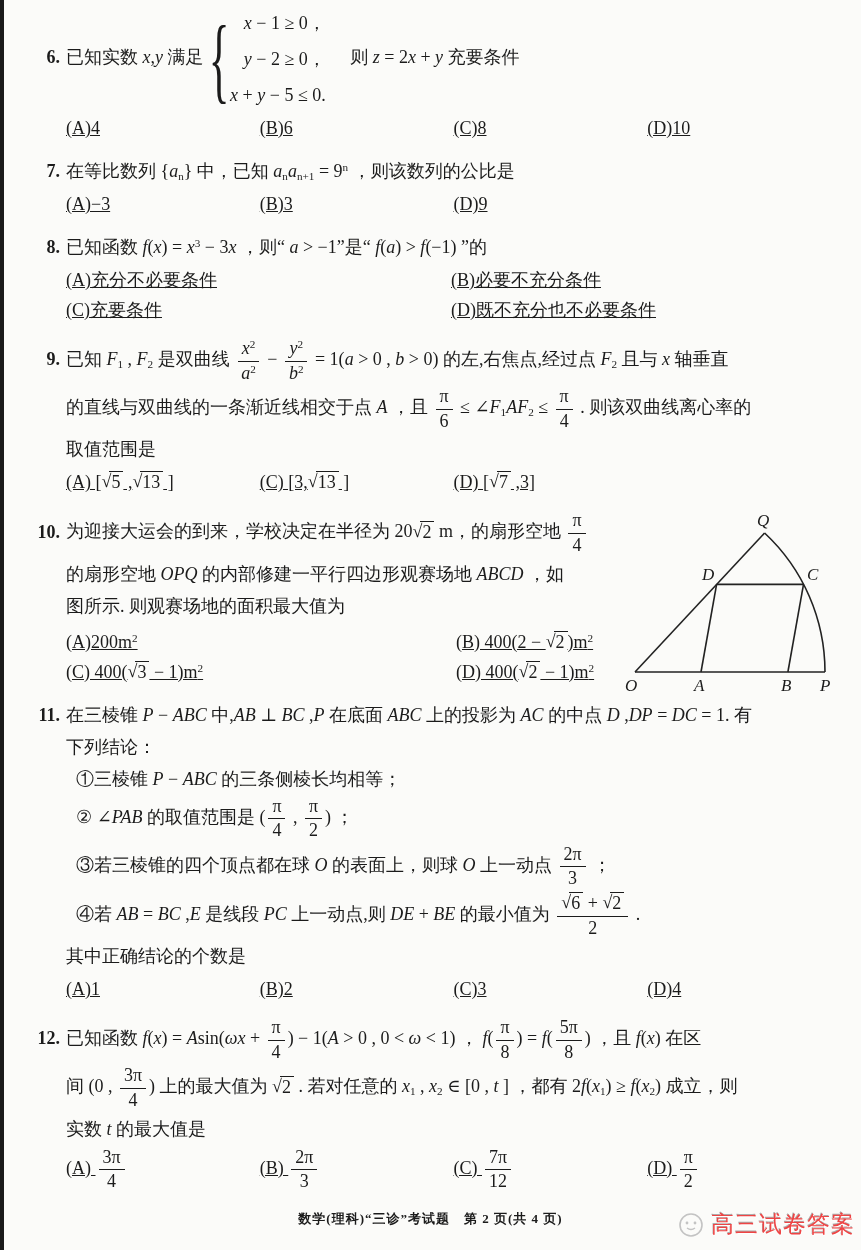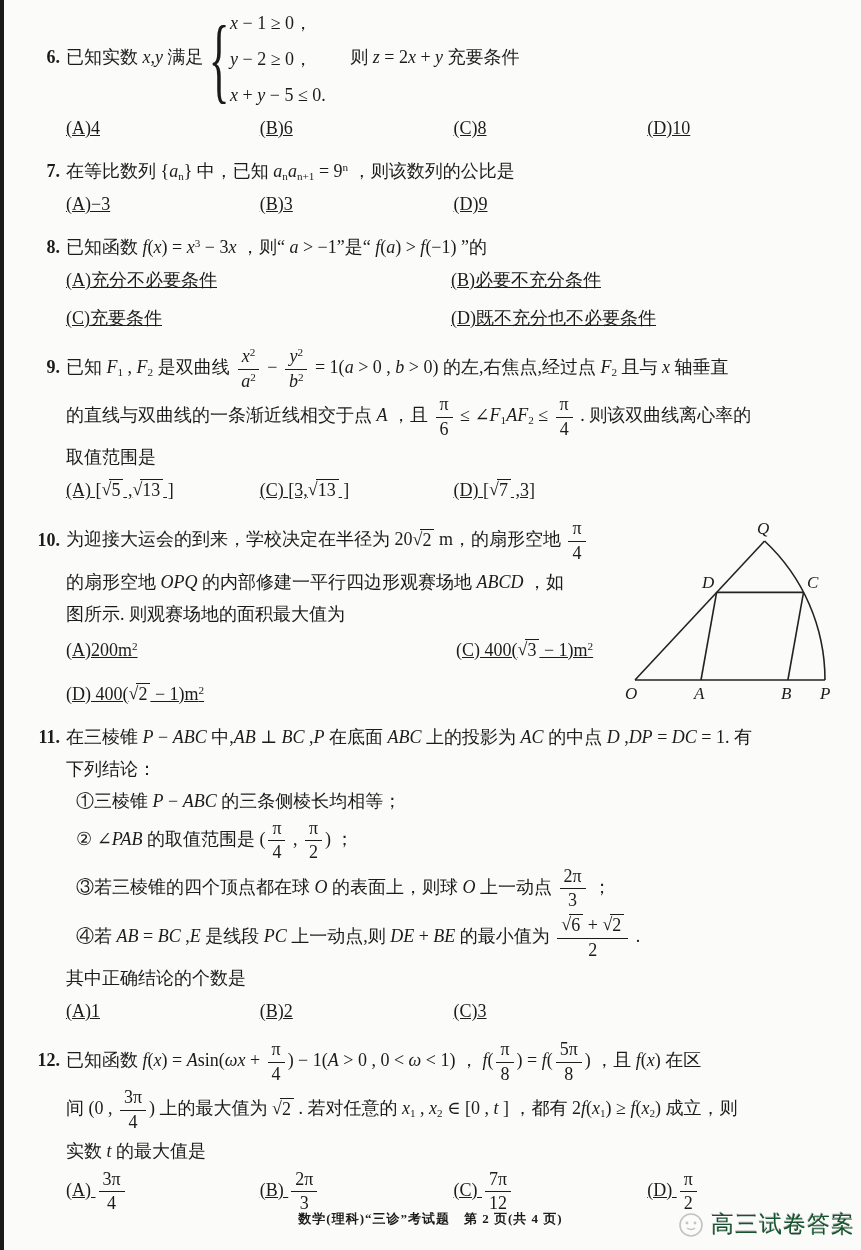--- a/index.html
+++ b/index.html
@@ -11,48 +11,48 @@
   }
   .scan-edge{position:absolute;left:0;top:0;width:4px;height:1250px;background:#1a1a1a;}
   .page{padding:6px 20px 0 28px;}
   .question{display:flex;align-items:baseline;margin-bottom:5px;}
   .qnum{flex:0 0 32px;text-align:right;padding-right:6px;font-weight:bold;white-space:nowrap;}
   .qbody{flex:1;min-width:0;}
   .qline{white-space:nowrap;margin:2px 0;}
   .qline.sub{padding-left:10px;}
   .opts{display:grid;margin:3px 0 6px 0;}
   .opts4{grid-template-columns:repeat(4,1fr);}
-  .opts2{grid-template-columns:385px 1fr;row-gap:8px;}
+  .opts2{grid-template-columns:385px 1fr;}
   .opt{white-space:nowrap;text-decoration:underline;}
   
   .mit{font-style:italic;}
   .msup{font-size:0.62em;vertical-align:0.55em;line-height:0;}
   .msub{font-size:0.62em;vertical-align:-0.25em;line-height:0;}
   .mfrac{display:inline-flex;flex-direction:column;align-items:center;
          vertical-align:middle;margin:0 3px;line-height:1.2;}
   .fn{border-bottom:1.4px solid #1b1b1b;padding:0 4px 1px 4px;}
   .fd{padding:1px 4px 0 4px;}
   .msqrt{white-space:nowrap;}
   .rad{display:inline-block;transform:translateY(-1px);}
   .radc{display:inline-block;border-top:1.4px solid #1b1b1b;margin-left:-2px;padding:0 3px 0 2px;line-height:1.2;}
   .mcases{display:inline-flex;align-items:center;vertical-align:middle;margin:0 2px;}
   .mbrace{font-family:"Liberation Serif",serif;font-weight:200;font-size:96px;
           line-height:1;display:inline-block;transform:scaleX(0.45);margin:0 -12px 0 -14px;}
   .mrows{display:inline-flex;flex-direction:column;gap:6px;text-align:left;}
-  .mrow{line-height:30px;white-space:nowrap;}
+  .mrow{line-height:30px;white-space:nowrap;text-align:right;}
   
   .q10{position:relative;}
   .q10 .fig{position:absolute;top:2px;right:2px;}
-  .q10 .opts2{grid-template-columns:390px 1fr;row-gap:14px;margin-top:6px;}
+  .q10 .opts2{grid-template-columns:390px 1fr;margin-top:6px;}
   .fig text{font-family:"Liberation Serif",serif;font-style:italic;font-size:17px;fill:#1b1b1b;}
   .fig line,.fig path{stroke:#222;stroke-width:1.6;fill:none;}
   .footer{position:absolute;left:0;right:0;bottom:16px;text-align:center;
           font-weight:bold;font-size:13px;letter-spacing:1px;}
   .watermark{position:absolute;right:6px;bottom:10px;display:flex;align-items:center;gap:6px;
-             color:#14532d;font-size:23px;letter-spacing:1px;
+             color:#ef4444;font-size:23px;letter-spacing:1px;
              text-shadow:0.6px 0.6px 0 #ffffff, -0.6px -0.6px 0 #adadad;}
   .watermark svg{display:block;}
 </style>
 </head>
 <body>
 
 <div class="scan-edge"></div>
 
 <div class="page">
 
@@ -131,20 +131,21 @@
     <div class="qnum">10.</div>
     <div class="qbody">
       <div class="qline"><span class="mtxt">为迎接大运会的到来，学校决定在半径为 20</span><span class="msqrt"><span class="rad">√</span><span class="radc">2</span></span><span class="mtxt"> m，的扇形空地 </span><span class="mfrac">
             <span class="fn">π</span>
             <span class="fd">4</span>
           </span></div>
       <div class="qline"><span class="mtxt">的扇形空地 </span><span class="mit">OPQ</span><span class="mtxt"> 的内部修建一平行四边形观赛场地 </span><span class="mit">ABCD</span><span class="mtxt"> ，如</span></div>
       <div class="qline"><span class="mtxt">图所示. 则观赛场地的面积最大值为</span></div>
       <div class="opts opts2">
         <span class="opt"><span class="mtxt">(A)200m</span><span class="msup">2</span></span>
+        <span class="opt"><span class="mtxt">(B) 400(2 − </span><span class="msqrt"><span class="rad">√</span><span class="radc">2</span></span><span class="mtxt">)m</span><span class="msup">2</span></span>
         <span class="opt"><span class="mtxt">(C) 400(</span><span class="msqrt"><span class="rad">√</span><span class="radc">3</span></span><span class="mtxt"> − 1)m</span><span class="msup">2</span></span>
         <span class="opt"><span class="mtxt">(D) 400(</span><span class="msqrt"><span class="rad">√</span><span class="radc">2</span></span><span class="mtxt"> − 1)m</span><span class="msup">2</span></span>
       </div>
     </div>
     <svg class="fig" width="220" height="192" viewBox="0 0 220 192">
       <line x1="16" y1="162" x2="206" y2="162"></line>
       <line x1="16" y1="162" x2="145.6" y2="23"></line>
       <path d="M145.6,23 A190,190 0 0 1 206,162"></path>
       <line x1="97.6" y1="74.4" x2="184.5" y2="74.4"></line>
       <line x1="97.6" y1="74.4" x2="82" y2="162"></line>
@@ -178,20 +179,21 @@
           </span><span class="mtxt"> ；</span></div>
       <div class="qline sub"><span class="mtxt">④若 </span><span class="mit">AB</span><span class="mtxt"> = </span><span class="mit">BC</span><span class="mtxt"> ,</span><span class="mit">E</span><span class="mtxt"> 是线段 </span><span class="mit">PC</span><span class="mtxt"> 上一动点,则 </span><span class="mit">DE</span><span class="mtxt"> + </span><span class="mit">BE</span><span class="mtxt"> 的最小值为 </span><span class="mfrac">
             <span class="fn"><span class="msqrt"><span class="rad">√</span><span class="radc">6</span></span><span class="mtxt"> + </span><span class="msqrt"><span class="rad">√</span><span class="radc">2</span></span></span>
             <span class="fd">2</span>
           </span><span class="mtxt"> .</span></div>
       <div class="qline"><span class="mtxt">其中正确结论的个数是</span></div>
       <div class="opts opts4">
         <span class="opt"><span class="mtxt">(A)1</span></span>
         <span class="opt"><span class="mtxt">(B)2</span></span>
         <span class="opt"><span class="mtxt">(C)3</span></span>
+        <span class="opt"><span class="mtxt">(D)4</span></span>
       </div>
     </div>
   </div>
 
   <div class="question">
     <div class="qnum">12.</div>
     <div class="qbody">
       <div class="qline"><span class="mtxt">已知函数 </span><span class="mit">f</span><span class="mtxt">(</span><span class="mit">x</span><span class="mtxt">) = </span><span class="mit">A</span><span class="mtxt">sin(</span><span class="mit">ωx</span><span class="mtxt"> + </span><span class="mfrac">
             <span class="fn">π</span>
             <span class="fd">4</span>

